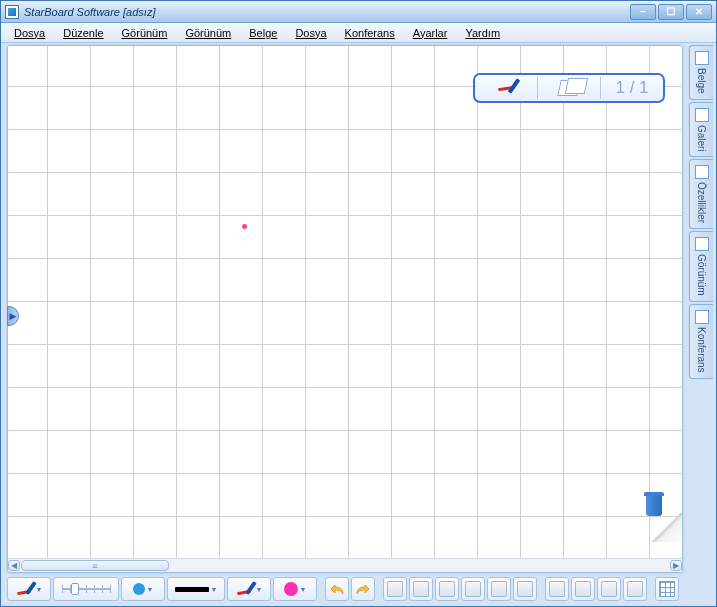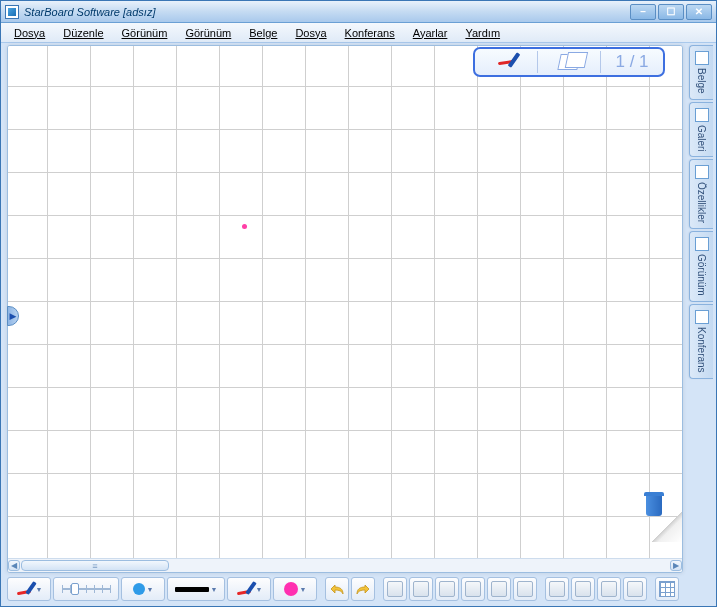--- a/index.html
+++ b/index.html
@@ -92,21 +92,21 @@
 }
 .pink-dot {
   position: absolute;
   width: 5px; height: 5px;
   background: #ff3fa6;
   border-radius: 50%;
   left: 234px; top: 178px;
 }
 .page-badge {
   position: absolute;
-  right: 17px; top: 1px;
+  right: 17px; top: 27px;
   width: 192px; height: 30px;
   border: 2px solid #3d6fe0;
   border-radius: 7px;
   background: linear-gradient(to bottom,#f7fbff,#e5eefc);
   display: flex;
   align-items: center;
 }
 .page-badge .sect {
   flex: 1;
   display: flex;

